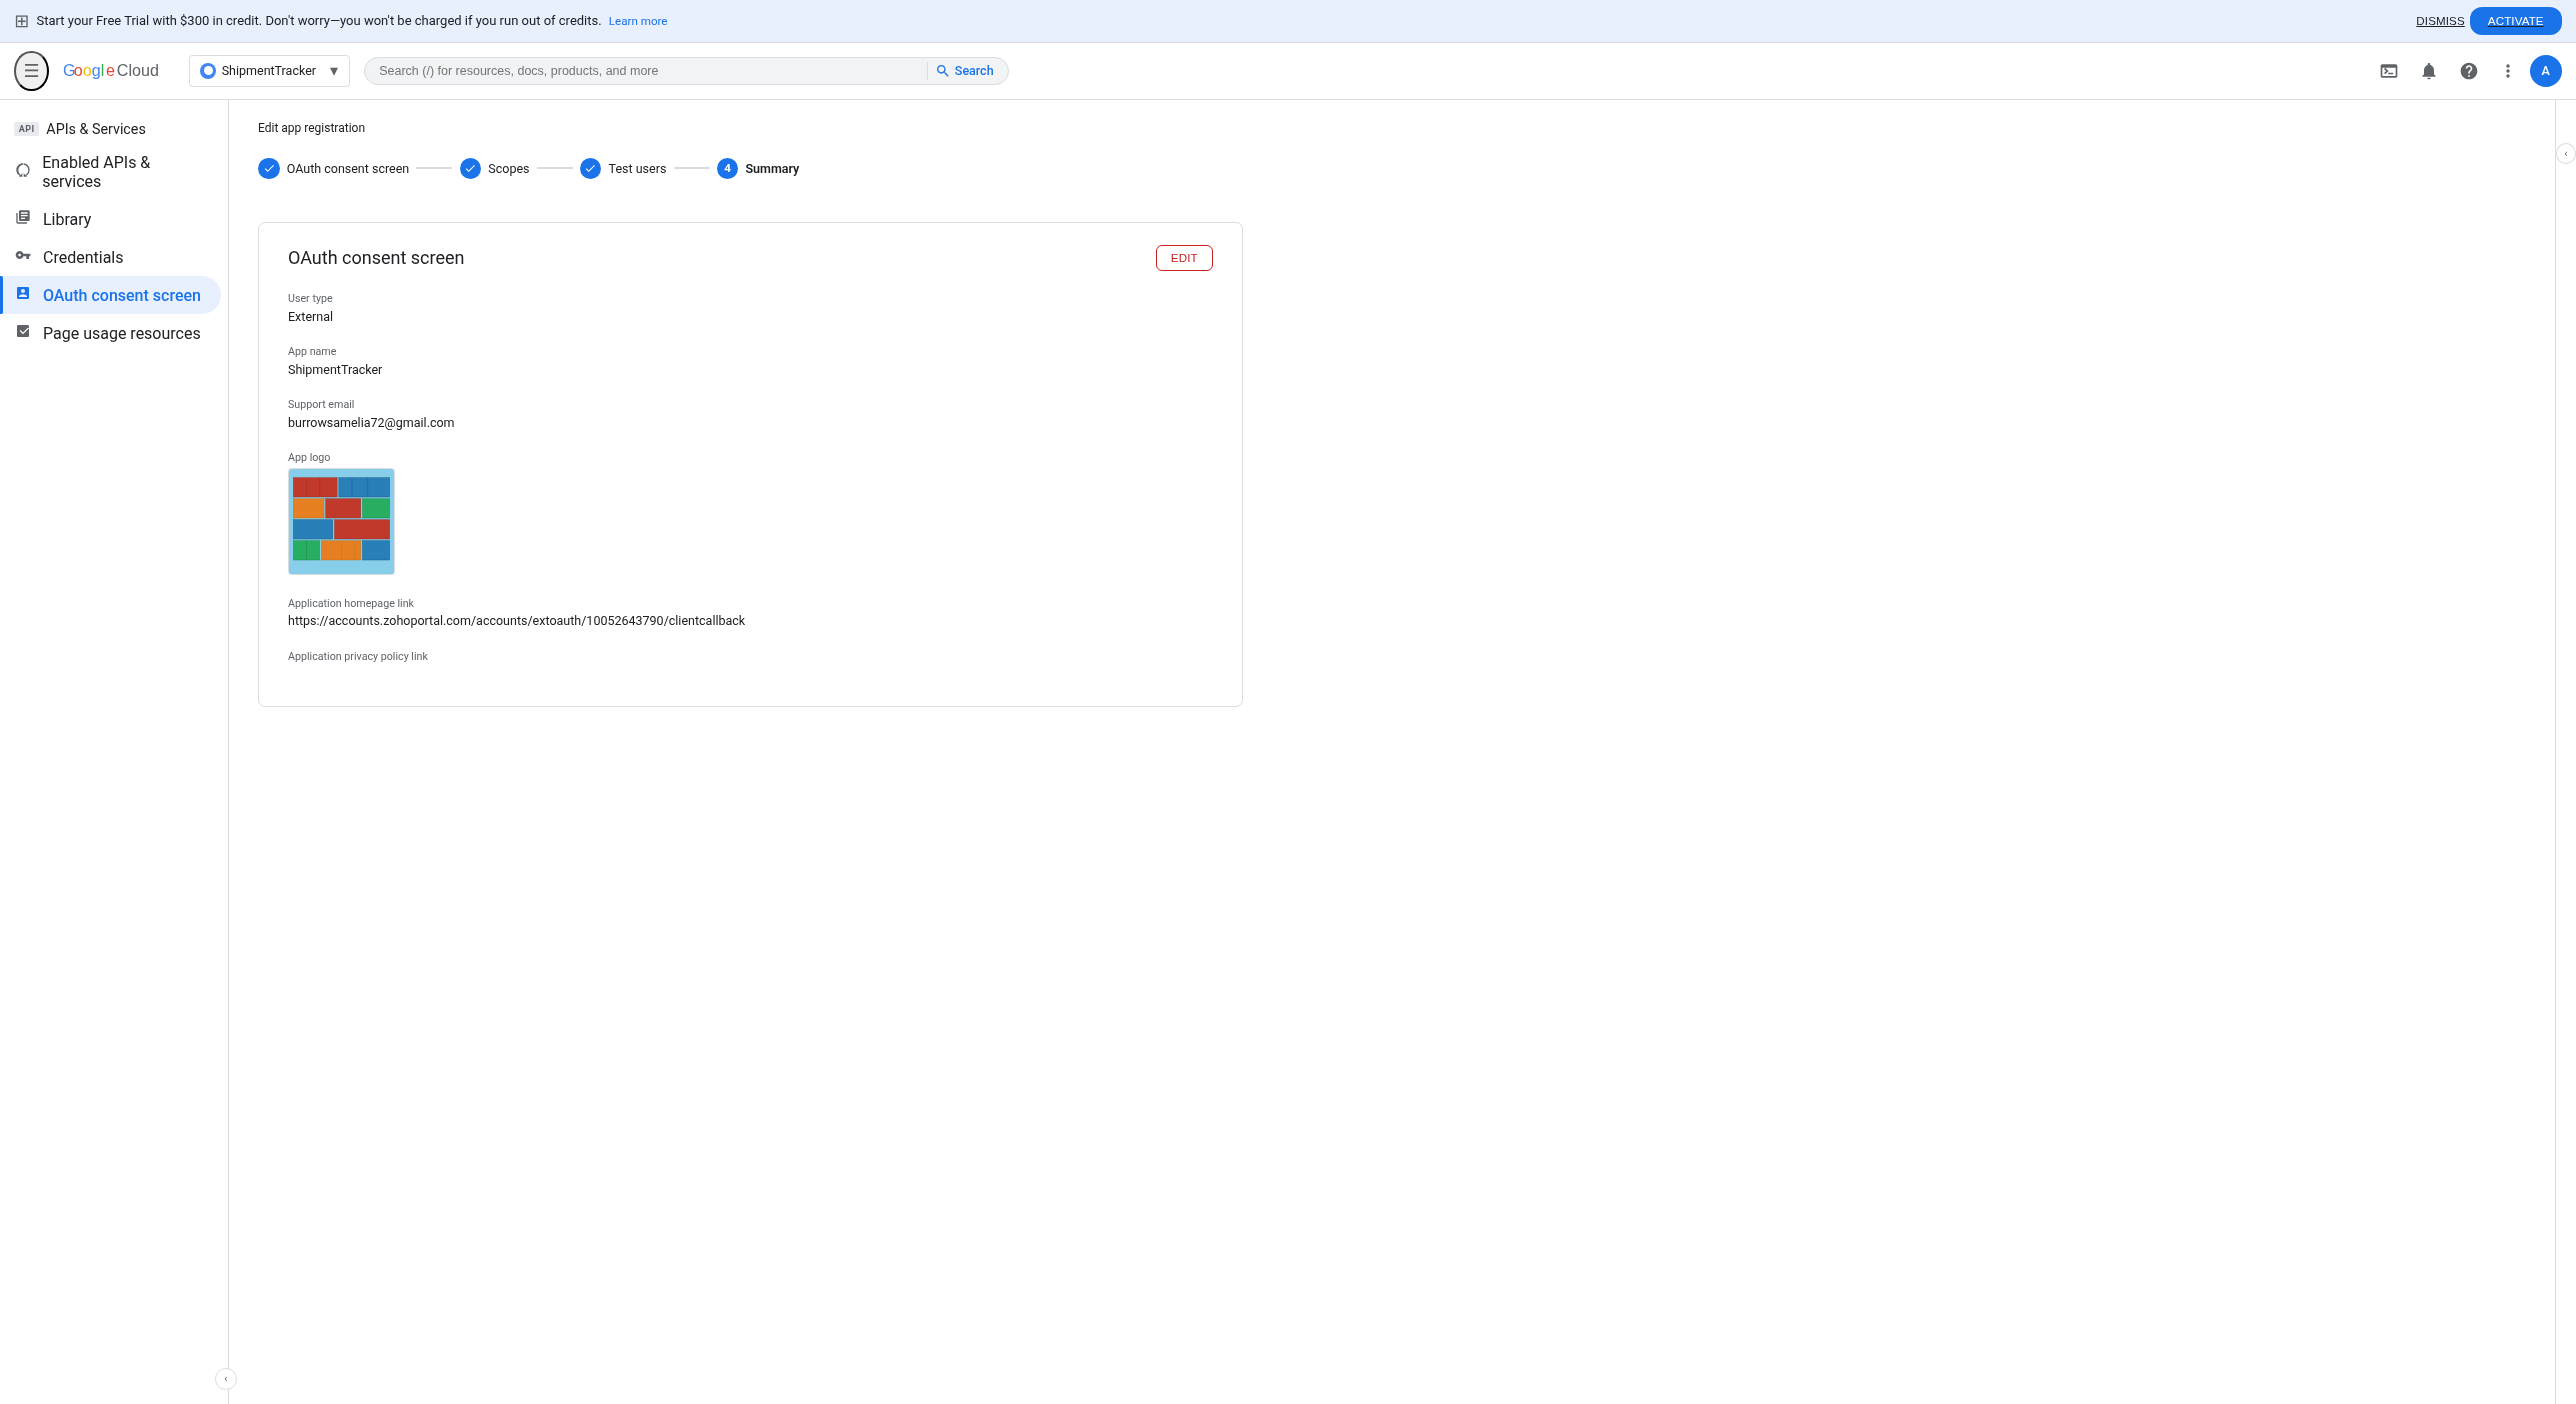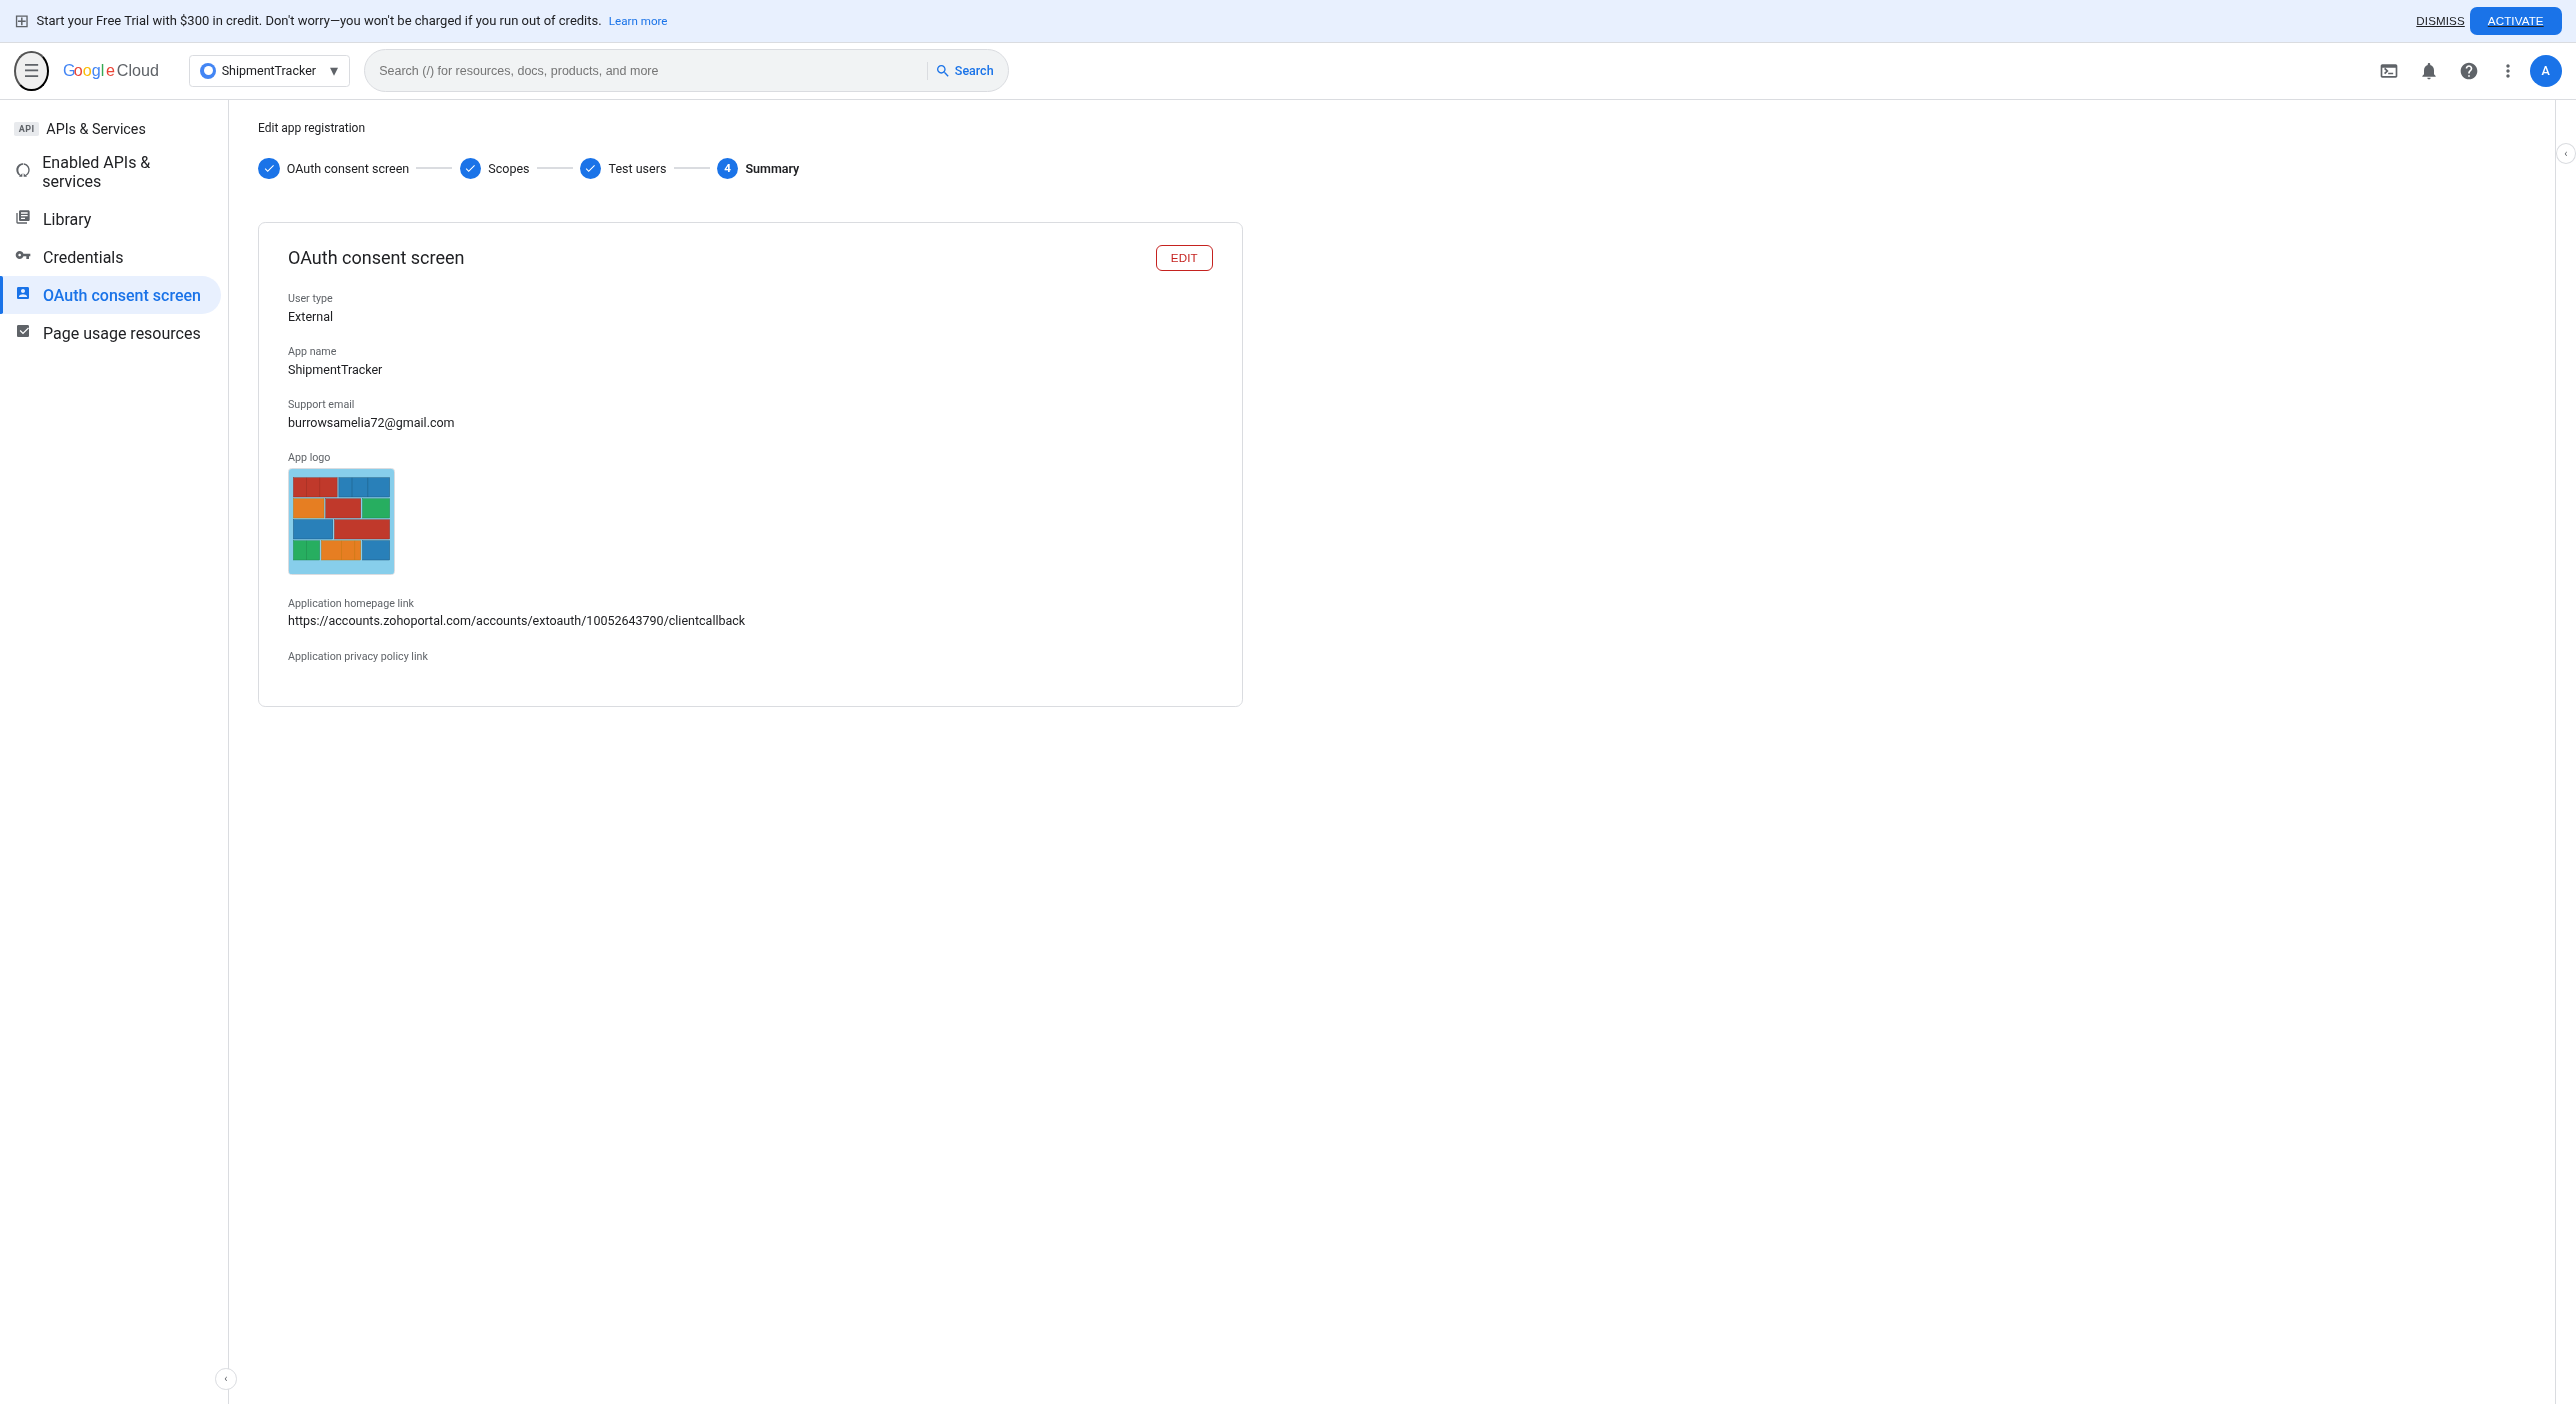--- a/index.html
+++ b/index.html
@@ -14,21 +14,21 @@
       display: flex;
       align-items: center;
       justify-content: space-between;
       border-bottom: 0.9px solid #dadce0;
     }
     .top-banner-left { display: flex; align-items: center; gap: 7.2px; }
     .top-banner-text { font-size: 13px; text-align: right; }
     .top-banner-link { color: #1a73e8; text-decoration: none; }
     .top-banner-right { display: flex; align-items: center; gap: 5px; text-decoration: underline; }
     .dismiss-btn { background: none; border: none; font-size: 11.6px; font-weight: 500; color: #202124; cursor: pointer; letter-spacing: 0.01em; }
-    .activate-btn { background: #1a73e8; color: #fff; border: none; padding: 7.2px 18px; border-radius: 7px; font-size: 11.6px; font-weight: 500; cursor: pointer; letter-spacing: 0.01em; }
+    .activate-btn { background: #1a73e8; color: #fff; border: none; padding: 7.2px 18px; border-radius: 12px; font-size: 11.6px; font-weight: 500; cursor: pointer; letter-spacing: 0.01em; }
 
     
     .header-bar {
       display: flex;
       align-items: center;
       padding: 0 14.3px;
       height: 57px;
       border-bottom: 0.9px solid #dadce0;
       gap: 14.3px;
     }
@@ -43,21 +43,21 @@
     }
     .project-dot { width: 16px; height: 16px; background: #4285f4; border-radius: 50%; display: flex; align-items: center; justify-content: center; }
     .project-dot-inner { width: 9px; height: 9px; background: #fff; border-radius: 50%; }
     .project-name { font-size: 12.5px; color: #202124; flex: 1; }
     .chevron-down { color: #5f6368; font-size: 16px; }
 
     .search-bar {
       flex: 1; max-width: 645px;
       display: flex; align-items: center;
       border: 0.9px solid #dadce0; border-radius: 21.5px;
-      padding: 0 14.3px; height: 43px; background: #f1f3f4; justify-content: center;
+      padding: 0 14.3px; height: 28px; background: #f1f3f4; justify-content: center;
     }
     .search-bar input {
       border: none; background: transparent; flex: 1;
       font-size: 12.5px; color: #202124; outline: none;
     }
     .search-btn-text {
       color: #1a73e8; font-size: 12.5px; font-weight: 500; cursor: pointer; white-space: nowrap; display: flex; align-items: center; gap: 3.6px;
     }
     .search-divider { width: 0.9px; height: 18px; background: #dadce0; margin: 0 7.2px; }
 

